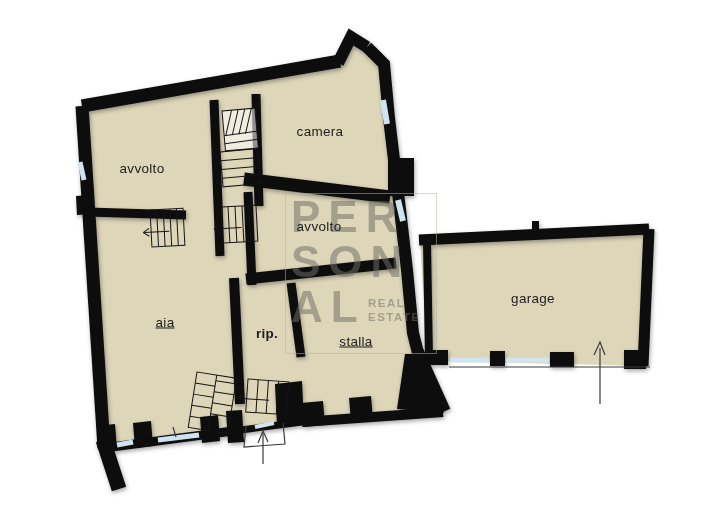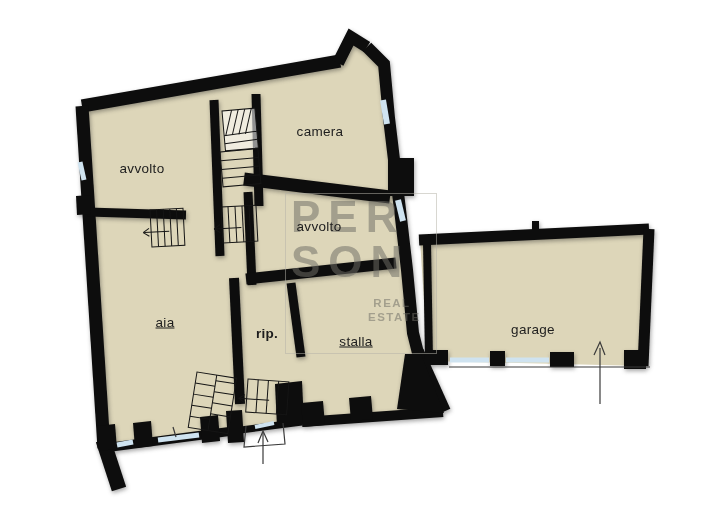--- a/index.html
+++ b/index.html
@@ -26,21 +26,21 @@
     box-sizing:border-box;
     padding:0 0 0 5px;
   }
   .wm-line {
     font-size:44px; font-weight:bold; line-height:45px;
     letter-spacing:8px; color:var(--wm,#6f6e66);
     font-family:"Liberation Sans", sans-serif;
   }
   .wm-sub {
     position:absolute; left:368px; top:297px; width:48px;
-    text-align:center; font-size:11.5px; font-weight:bold;
+    text-align:left; font-size:11.5px; font-weight:bold;
     letter-spacing:1.5px; line-height:13.5px; color:var(--wm,#6f6e66);
   }
 </style>
 </head>
 <body>
 
 <div class="plan" style="--bg: #ffffff; --floor: #ddd6b9; --wall: #0d0d0d; --win: #cfe3f0; --wm: #6f6e66; --label: #1d1d1d; --thin: #3a3a3a;">
 
   <svg width="709" height="532" viewBox="0 0 709 532">
 
@@ -170,27 +170,28 @@
       </g>
   </svg>
 
   <div id="labels">
       <div class="room-label" style="left: 142px; top: 168px;">avvolto</div>
       <div class="room-label" style="left: 320px; top: 131px;">camera</div>
       <div class="room-label" style="left: 319px; top: 226px;">avvolto</div>
       <div class="room-label" style="left: 165px; top: 322px; text-decoration: underline;">aia</div>
       <div class="room-label" style="left: 267px; top: 333px; font-weight: bold;">rip.</div>
       <div class="room-label" style="left: 356px; top: 341px; text-decoration: underline;">stalla</div>
-      <div class="room-label" style="left: 533px; top: 298px; margin-top: 31px;">garage</div>
+      <div class="room-label" style="left: 533px; top: 298px;">garage</div>
     </div>
 
   <div class="watermark">
     <div class="wm-box">
       <div class="wm-line">PER</div>
       <div class="wm-line">SON</div>
+      <div class="wm-line">AL</div>
     </div>
     <div class="wm-sub">
       <div>REAL</div>
       <div>ESTATE</div>
     </div>
   </div>
 
 </div>
 
 </body></html>

